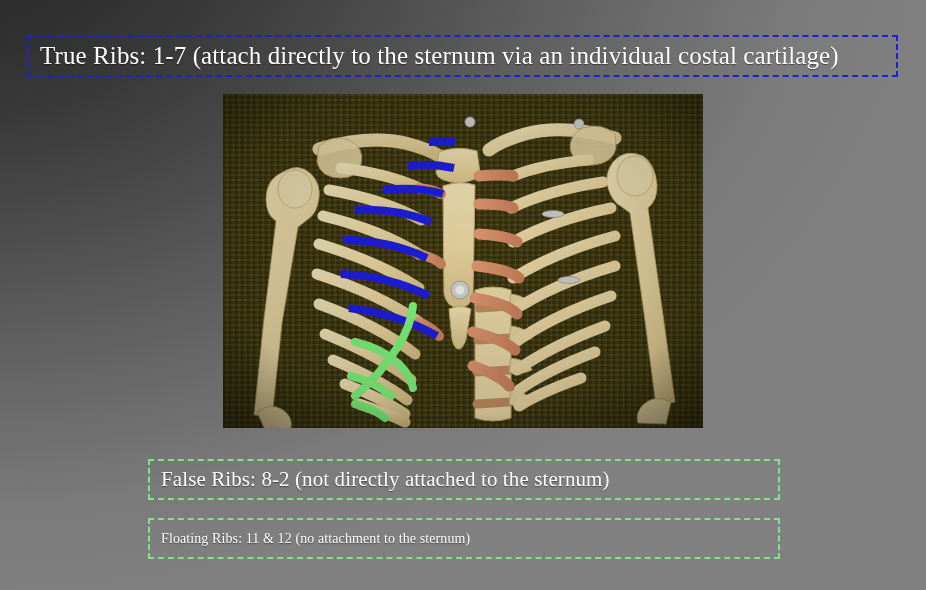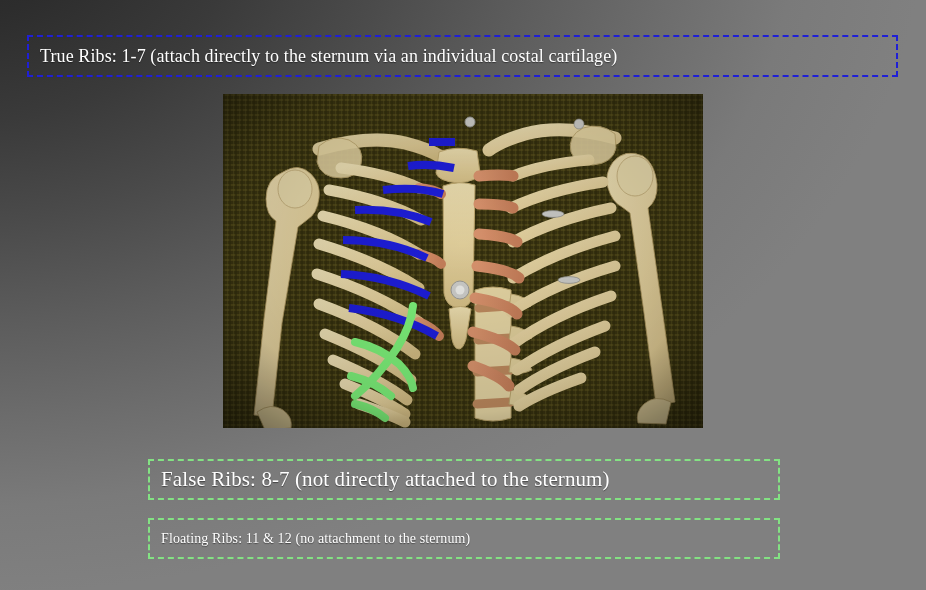--- a/index.html
+++ b/index.html
@@ -55,21 +55,21 @@
     padding-left: 11px;
     text-shadow: 0 1px 1px rgba(0,0,0,.45);
   }
 
   #callout-true {
     left: 27px;
     top: 35px;
     width: 871px;
     height: 42px;
     border: 2px dashed #1f1fd6;
-    font-size: 18px;
+    font-size: 25px;
   }
   #callout-false {
     left: 148px;
     top: 459px;
     width: 632px;
     height: 41px;
     border: 2px dashed #83e283;
     font-size: 21px;
   }
   #callout-floating {
@@ -247,20 +247,20 @@
       <rect width="480" height="334" fill="url(#vig)" pointer-events="none"></rect>
       <rect width="480" height="334" fill="#6b5a2a" opacity=".05" pointer-events="none"></rect>
     </svg>
   </div>
 
   <div id="callout-true" class="callout">
     <span class="txt">True Ribs: 1-7 (attach directly to the sternum via an individual costal cartilage)</span>
   </div>
 
   <div id="callout-false" class="callout">
-    <span class="txt">False Ribs: 8-7 (not directly attached to the sternum)</span>
+    <span class="txt">False Ribs: 8-2 (not directly attached to the sternum)</span>
   </div>
 
   <div id="callout-floating" class="callout">
     <span class="txt">Floating Ribs: 11 &amp; 12 (no attachment to the sternum)</span>
   </div>
 
 </div>
 
 </body></html>

